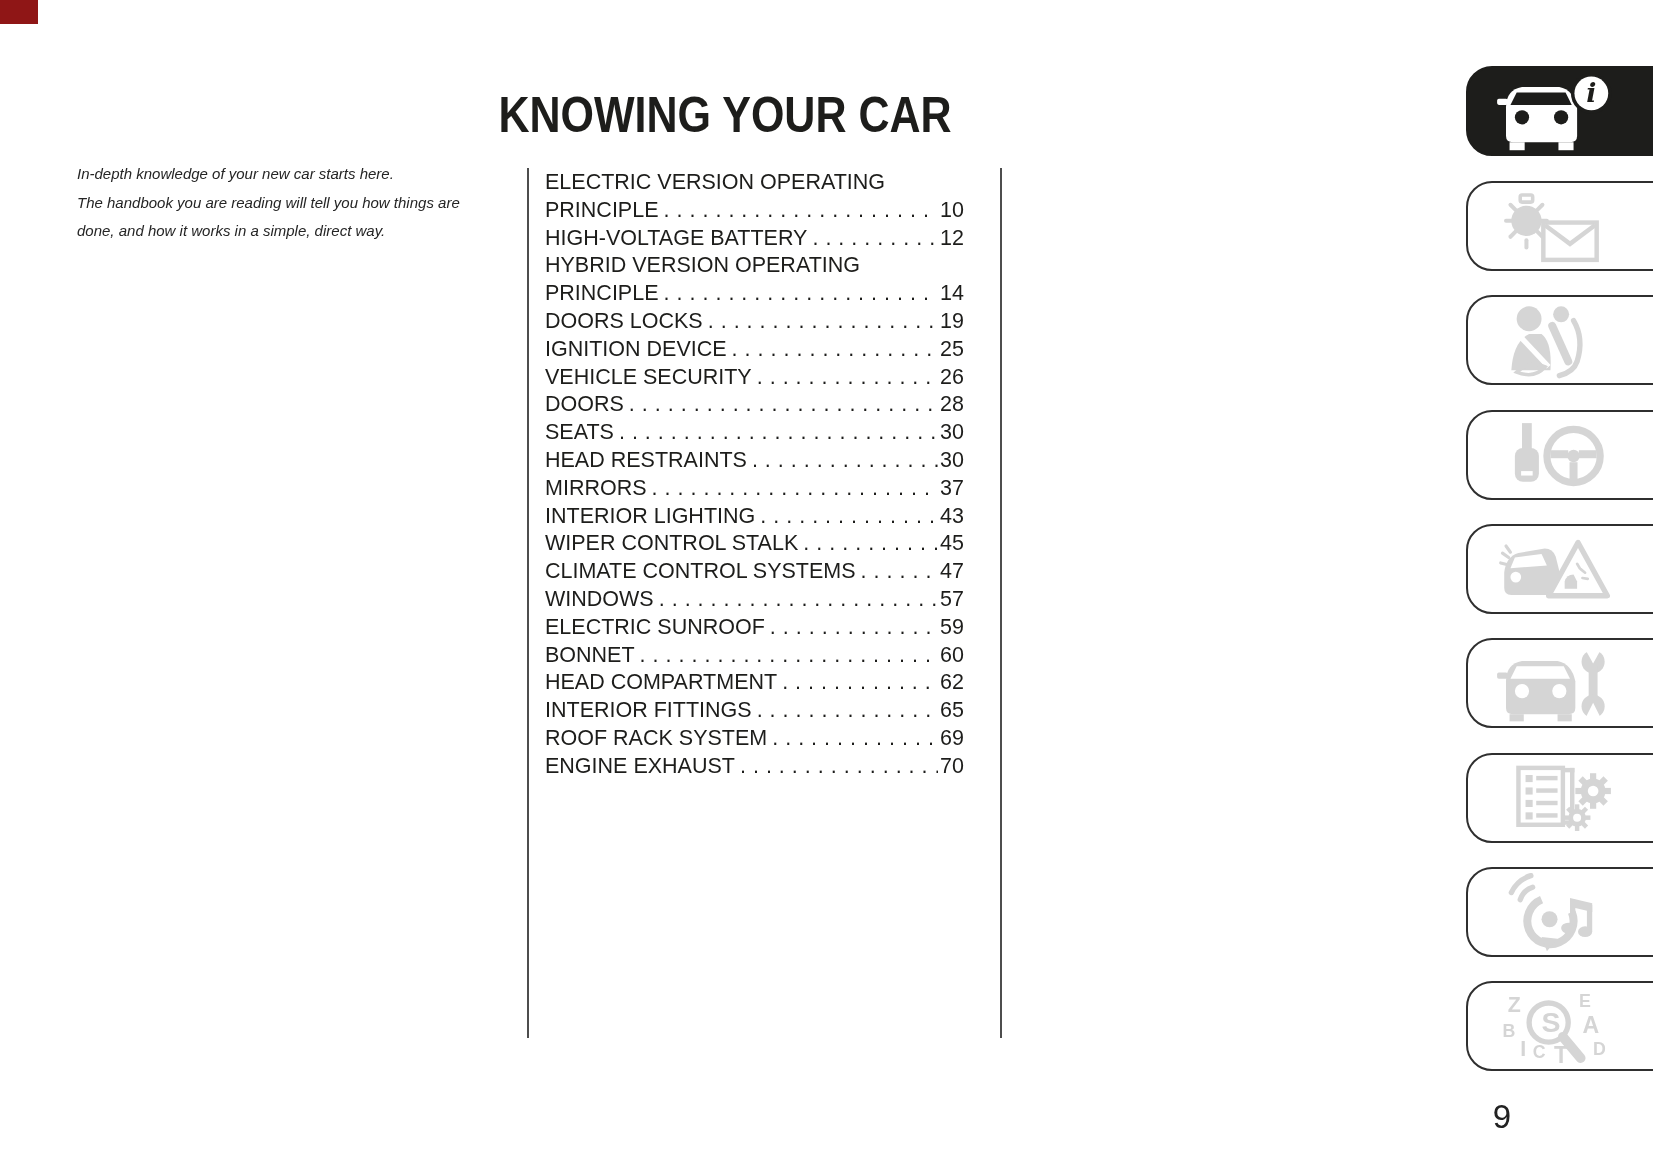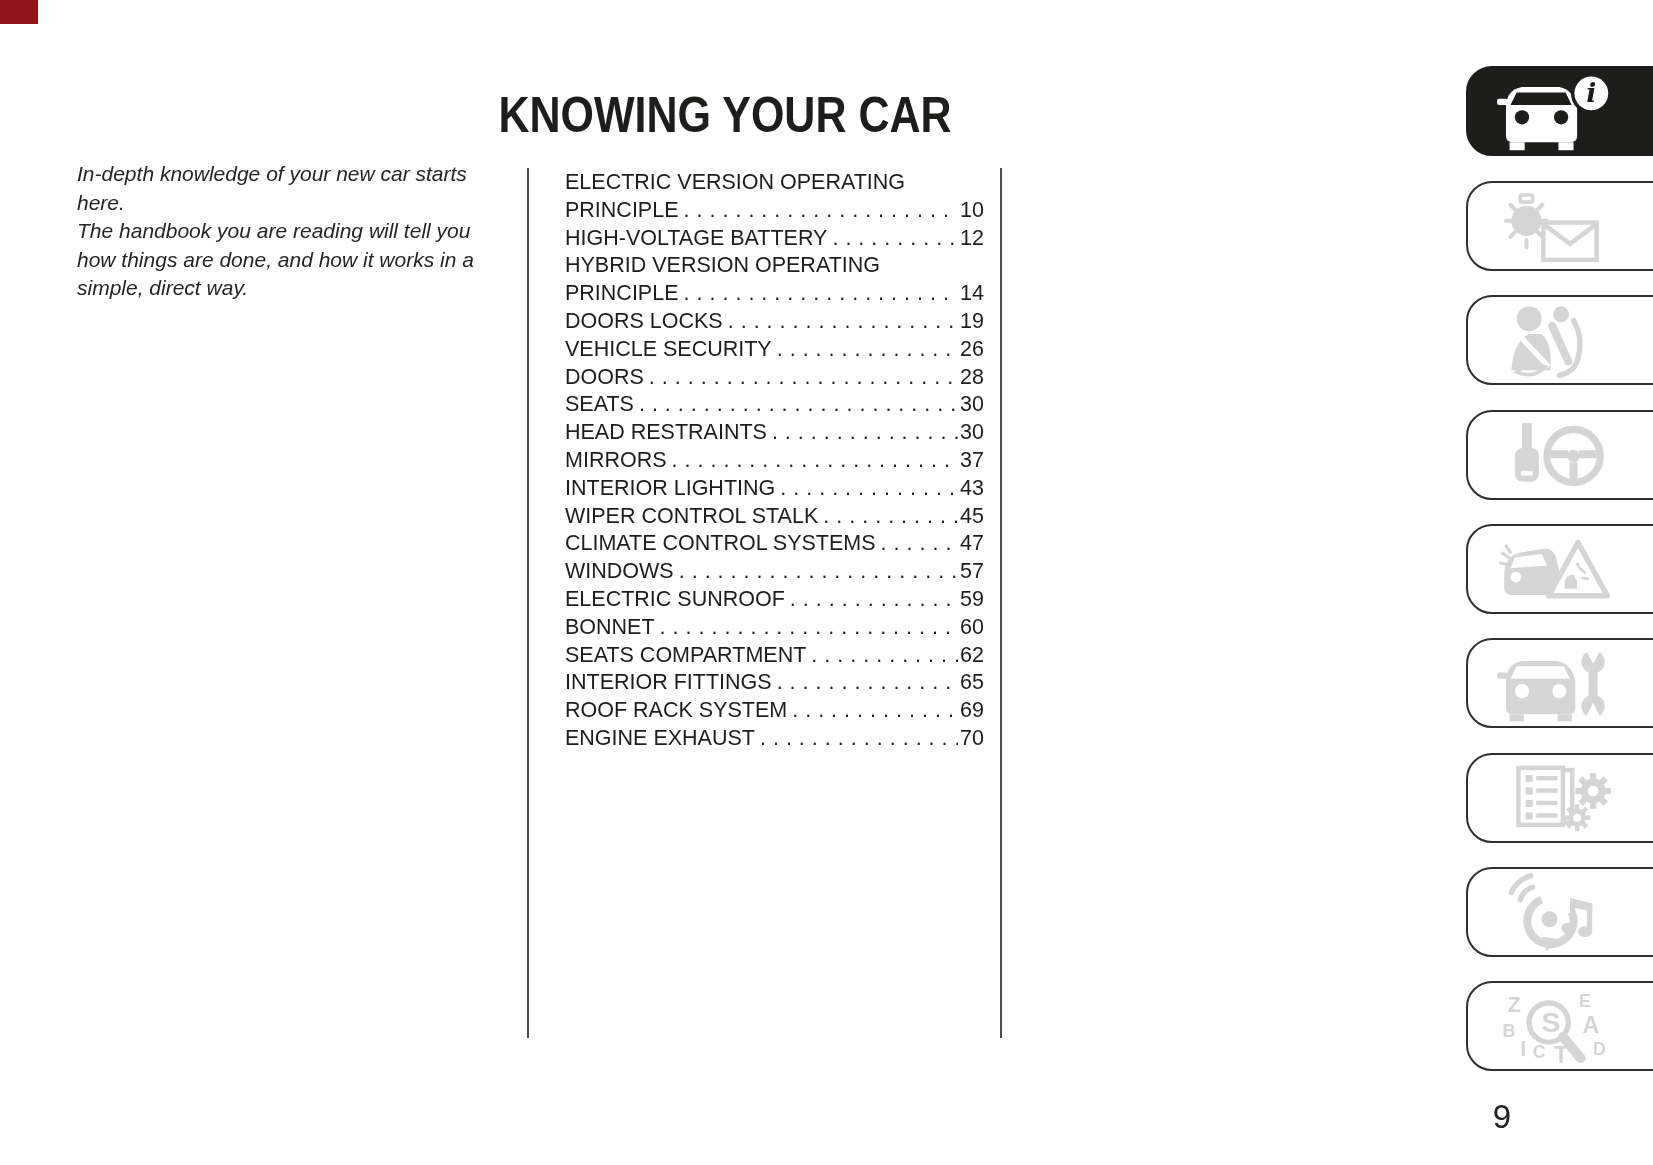--- a/index.html
+++ b/index.html
@@ -9,28 +9,28 @@
     font-family:"Liberation Sans","DejaVu Sans",sans-serif;
   }
   .corner-mark{position:absolute;left:0;top:0;width:38px;height:24px;background:#8f1616;}
   .page-title{
     position:absolute;left:0;top:52px;width:1450px;text-align:center;
     font-size:50px;font-weight:bold;letter-spacing:0px;color:#1d1d1b;
     transform:scaleX(.86);transform-origin:50% 50%;white-space:nowrap;
   }
   .intro{
     position:absolute;left:77px;top:160px;width:400px;
-    font-style:italic;font-size:21px;line-height:28.5px;color:#252525;
+    font-style:italic;font-size:15px;line-height:28.5px;color:#252525;
   }
   .intro p{margin:0;}
   .rule{position:absolute;top:168px;width:2px;height:870px;background:#4d4d4d;}
   .rule.left{left:527px;}
   .rule.right{left:1000px;}
   .toc{
-    position:absolute;left:565px;top:169px;width:419px;
+    position:absolute;left:545px;top:169px;width:419px;
     font-size:21.5px;line-height:27.8px;color:#1d1d1b;
   }
   .toc-row{display:flex;align-items:baseline;height:27.8px;overflow:hidden;}
   .toc-label{white-space:nowrap;}
   .toc-leader{flex:1 1 auto;overflow:hidden;white-space:nowrap;margin:0 2px 0 5px;}
   .toc-leader::after{
     content:"..........................................................";
     letter-spacing:7px;color:#1d1d1b;
   }
   .toc-page{white-space:nowrap;text-align:left;}
@@ -84,20 +84,25 @@
     <span class="toc-label">PRINCIPLE</span>
       <span class="toc-leader"></span>
       <span class="toc-page">14</span>
   </div>
     <div class="toc-row">
     <span class="toc-label">DOORS LOCKS</span>
       <span class="toc-leader"></span>
       <span class="toc-page">19</span>
   </div>
     <div class="toc-row">
+    <span class="toc-label">IGNITION DEVICE</span>
+      <span class="toc-leader"></span>
+      <span class="toc-page">25</span>
+  </div>
+    <div class="toc-row">
     <span class="toc-label">VEHICLE SECURITY</span>
       <span class="toc-leader"></span>
       <span class="toc-page">26</span>
   </div>
     <div class="toc-row">
     <span class="toc-label">DOORS</span>
       <span class="toc-leader"></span>
       <span class="toc-page">28</span>
   </div>
     <div class="toc-row">
@@ -139,21 +144,21 @@
     <span class="toc-label">ELECTRIC SUNROOF</span>
       <span class="toc-leader"></span>
       <span class="toc-page">59</span>
   </div>
     <div class="toc-row">
     <span class="toc-label">BONNET</span>
       <span class="toc-leader"></span>
       <span class="toc-page">60</span>
   </div>
     <div class="toc-row">
-    <span class="toc-label">SEATS COMPARTMENT</span>
+    <span class="toc-label">HEAD COMPARTMENT</span>
       <span class="toc-leader"></span>
       <span class="toc-page">62</span>
   </div>
     <div class="toc-row">
     <span class="toc-label">INTERIOR FITTINGS</span>
       <span class="toc-leader"></span>
       <span class="toc-page">65</span>
   </div>
     <div class="toc-row">
     <span class="toc-label">ROOF RACK SYSTEM</span>

